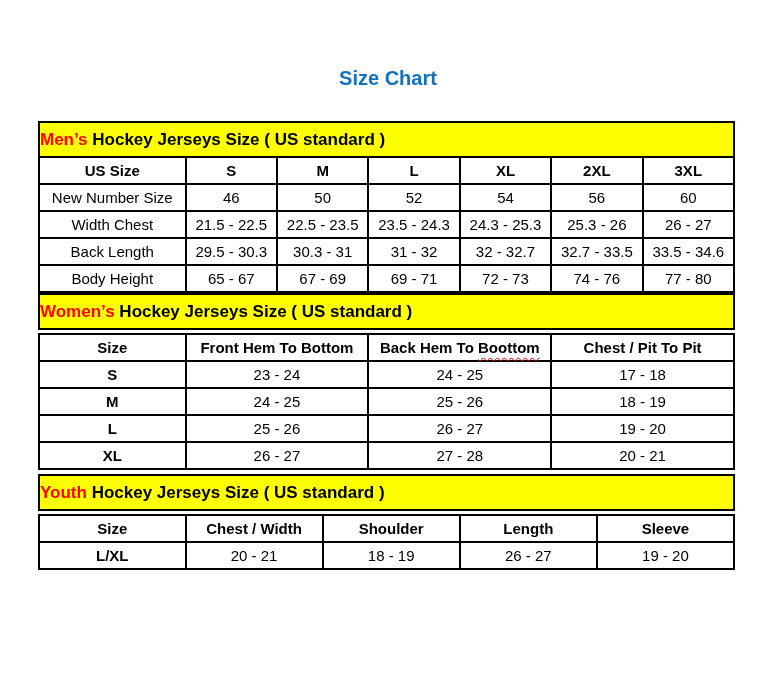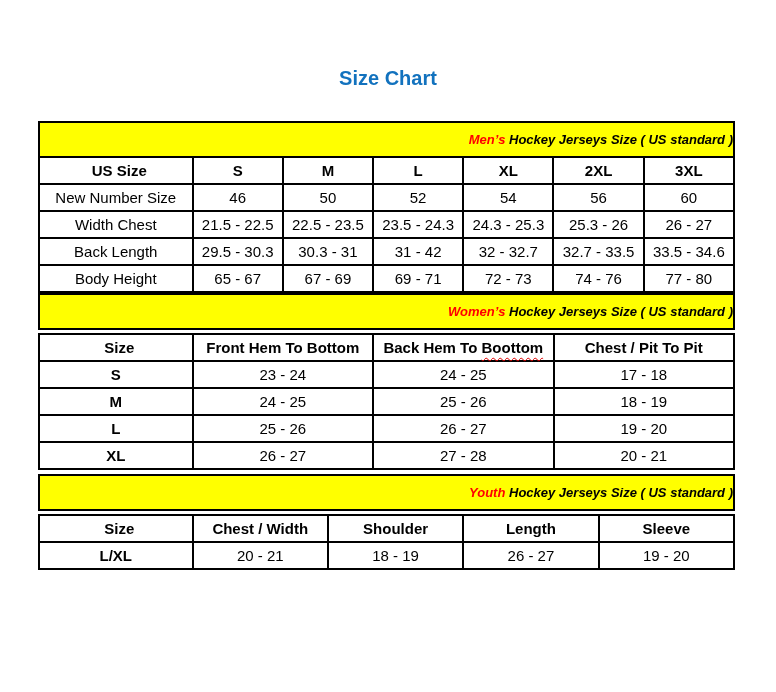--- a/index.html
+++ b/index.html
@@ -12,40 +12,40 @@
   .title{
     margin:56px 0 0;text-align:center;
     color:var(--title-blue,#1272BE);
     font-size:20px;font-weight:700;line-height:44px;
   }
   .content{width:697px;margin:21px 0 0 38px;}
   .banner{
     box-sizing:border-box;height:37px;
     border:2px solid var(--border-black,#000);
     background:var(--banner-yellow,#FFFF00);
-    text-align:right;font-weight:700;font-size:13px;line-height:33px;font-style:italic;
+    text-align:left;font-weight:700;font-size:17px;line-height:33px;
   }
   .banner--attached{height:35px;border-bottom:none;}
   .banner .hl{color:var(--accent-red,#FF0000);}
   .gap2{margin-top:4px;}
   .gap3{margin-top:3px;}
   table.grid{
     border-collapse:collapse;table-layout:fixed;width:100%;
     border:2px solid var(--border-black,#000);
     background:#fff;
   }
   table.grid th,table.grid td{
     border:2px solid var(--border-black,#000);
     text-align:center;vertical-align:middle;
     padding:0;font-size:15px;height:25px;font-weight:400;
   }
   table.grid thead th{font-weight:700;}
   table.grid thead tr{height:27px;}
   .t0 thead tr{height:28px;}
-  .grid thead th:first-child{width:20.8%;padding-left:7px;}
+  .grid thead th:first-child{width:20.8%;}
   .t0 tbody th{font-weight:400;}
   .t1 tbody th,.t2 tbody th{font-weight:700;}
   .squiggle{
     text-decoration-line:underline;
     text-decoration-style:wavy;
     text-decoration-color:var(--squiggle-red,#E00000);
     text-decoration-thickness:1px;
     text-underline-offset:4px;
     text-decoration-skip-ink:none;
     margin-top:48px;
@@ -88,21 +88,21 @@
             <td>22.5 - 23.5</td>
             <td>23.5 - 24.3</td>
             <td>24.3 - 25.3</td>
             <td>25.3 - 26</td>
             <td>26 - 27</td>
           </tr>
           <tr>
             <th>Back Length</th>
             <td>29.5 - 30.3</td>
             <td>30.3 - 31</td>
-            <td>31 - 42</td>
+            <td>31 - 32</td>
             <td>32 - 32.7</td>
             <td>32.7 - 33.5</td>
             <td>33.5 - 34.6</td>
           </tr>
           <tr>
             <th>Body Height</th>
             <td>65 - 67</td>
             <td>67 - 69</td>
             <td>69 - 71</td>
             <td>72 - 73</td>

